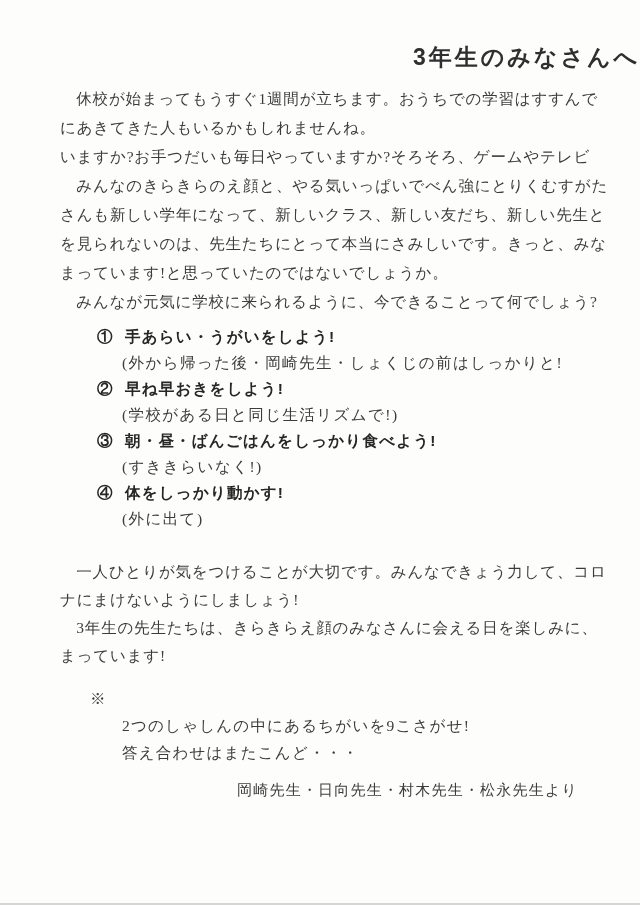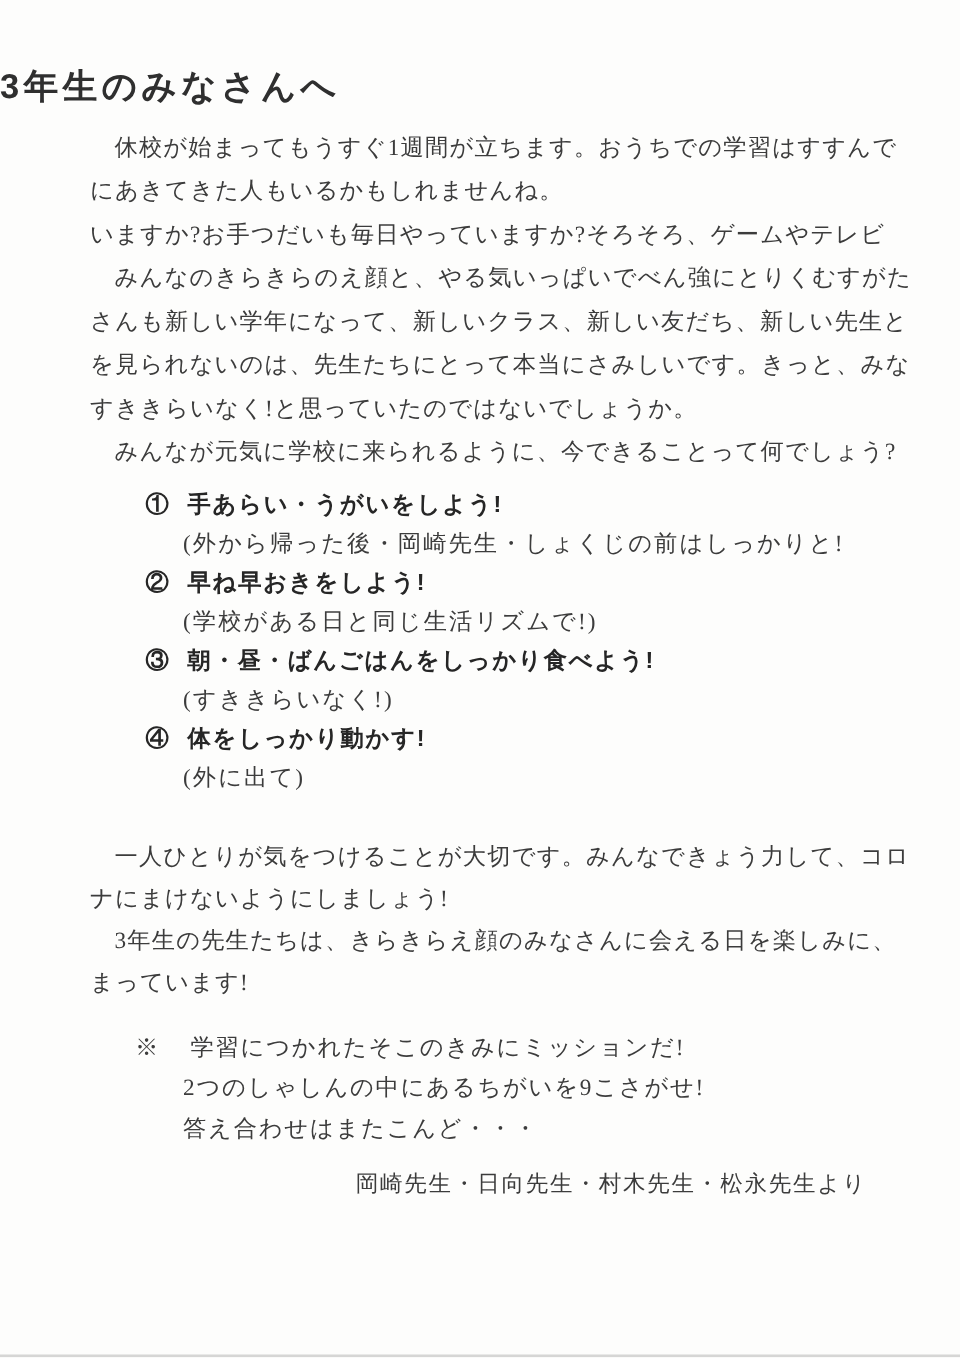--- a/index.html
+++ b/index.html
@@ -12,21 +12,21 @@
     width: 640px;
     height: 905px;
     background: #fdfdfc;
     overflow: hidden;
     color: #3c3c3c;
     font-family: "Liberation Serif", serif;
   }
   .title {
     margin: 0;
     padding-top: 42px;
-    text-align: left;
+    text-align: right;
     font-family: "Liberation Sans", sans-serif;
     font-size: 23px;
     line-height: 30px;
     font-weight: 600;
     letter-spacing: 3px;
     color: #2f2f2f;
   }
   .body-text {
     margin: 12px 0 0 60px;
     font-size: 15.5px;
@@ -111,21 +111,21 @@
 
   <h1 class="title">3年生のみなさんへ</h1>
 
   <div class="body-text">
     <div class="line">　休校が始まってもうすぐ1週間が立ちます。おうちでの学習はすすんで</div>
     <div class="line">にあきてきた人もいるかもしれませんね。</div>
     <div class="line">いますか?お手つだいも毎日やっていますか?そろそろ、ゲームやテレビ</div>
     <div class="line">　みんなのきらきらのえ顔と、やる気いっぱいでべん強にとりくむすがた</div>
     <div class="line">さんも新しい学年になって、新しいクラス、新しい友だち、新しい先生と</div>
     <div class="line">を見られないのは、先生たちにとって本当にさみしいです。きっと、みな</div>
-    <div class="line">すききらいなく!と思っていたのではないでしょうか。</div>
+    <div class="line">まっています!と思っていたのではないでしょうか。</div>
     <div class="line">　みんなが元気に学校に来られるように、今できることって何でしょう?</div>
   </div>
 
   <div class="checklist">
 
     <div class="check-item">
       <div class="check-head">
         <span class="check-num">①</span>
         <span>手あらい・うがいをしよう!</span>
       </div>
@@ -161,21 +161,20 @@
   <div class="closing">
     <div class="line">　一人ひとりが気をつけることが大切です。みんなできょう力して、コロ</div>
     <div class="line">ナにまけないようにしましょう!</div>
     <div class="line">　3年生の先生たちは、きらきらえ顔のみなさんに会える日を楽しみに、</div>
     <div class="line">まっています!</div>
   </div>
 
   <div class="mission">
     <div class="mission-first">
       <span class="mission-marker">※</span>
-      <span>学習につかれたそこのきみにミッションだ!</span>
     </div>
     <div class="mission-line">2つのしゃしんの中にあるちがいを9こさがせ!</div>
     <div class="mission-line">答え合わせはまたこんど・・・</div>
   </div>
 
   <div class="signature">岡崎先生・日向先生・村木先生・松永先生より</div>
 
   <div class="scan-edge"></div>
 
 </div>

